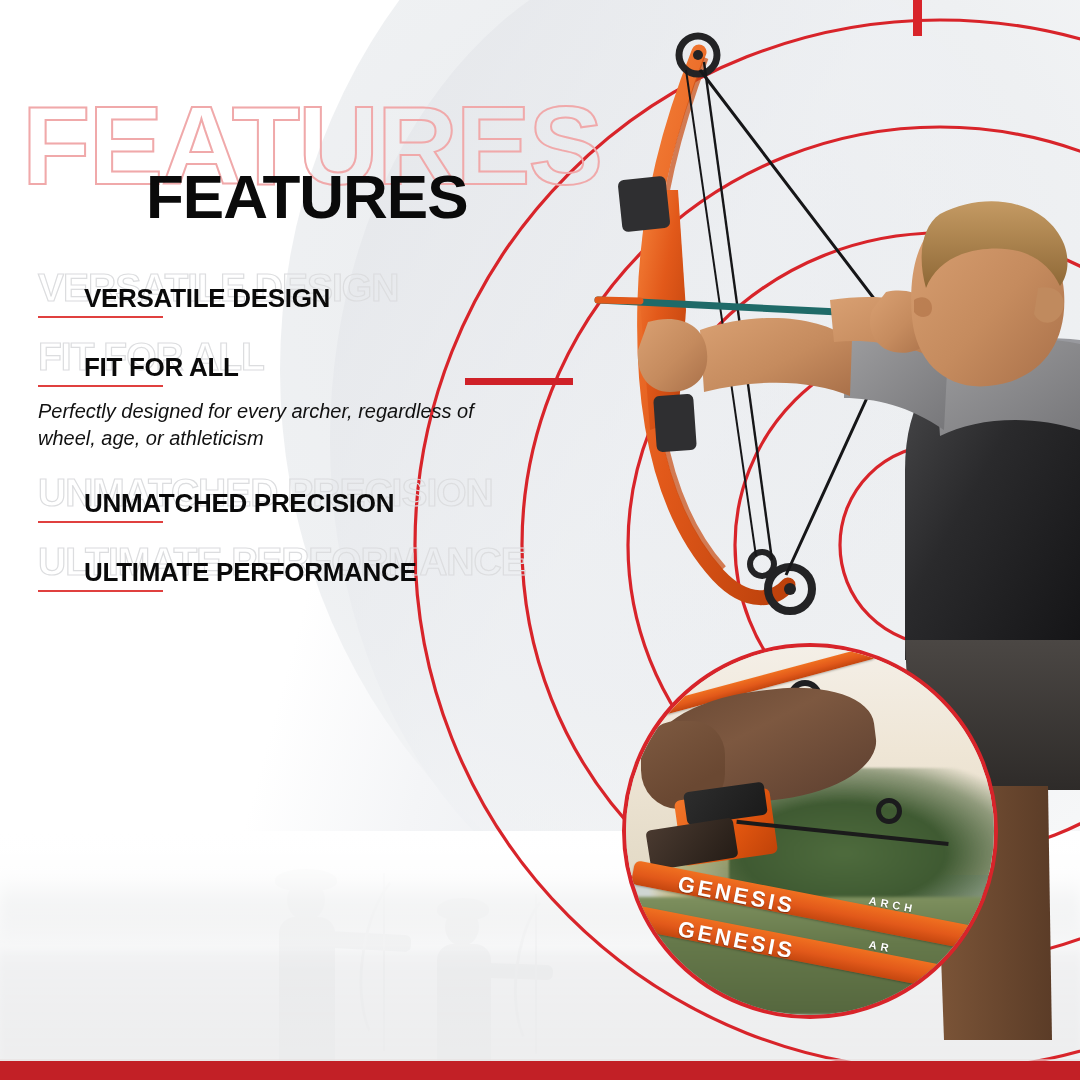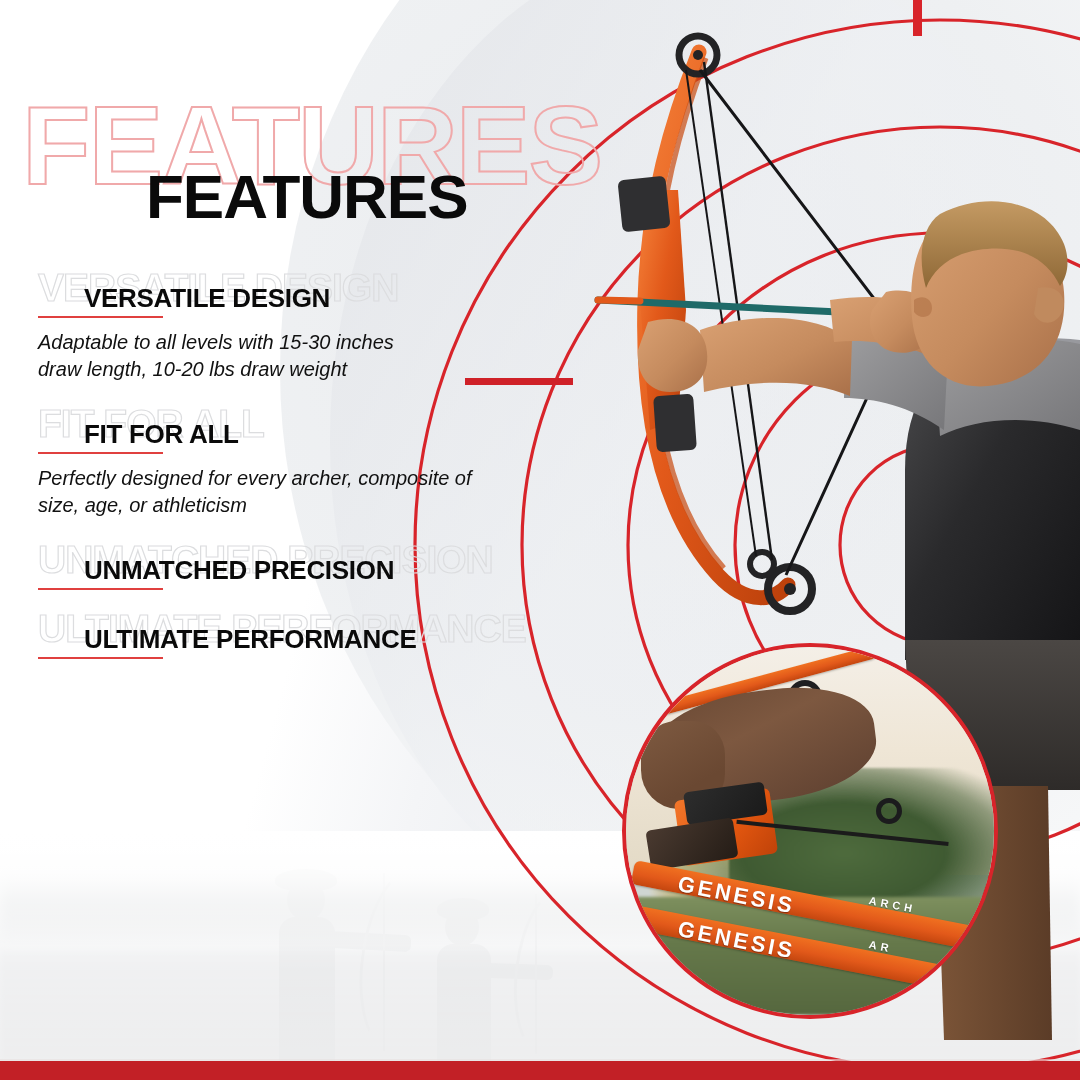--- a/index.html
+++ b/index.html
@@ -390,30 +390,29 @@
   </div>
 
   <div class="features">
 
     <div class="feature">
       <div class="f-headwrap">
         <div class="f-ghost">VERSATILE DESIGN</div>
         <div class="f-head">VERSATILE DESIGN</div>
         <div class="f-rule"></div>
       </div>
-      <div class="f-body" style="max-width:430px;">Adaptable to all levels with 15-30 inches draw length, 10-20 lbs draw weight</div>
     </div>
 
     <div class="feature">
       <div class="f-headwrap">
         <div class="f-ghost">FIT FOR ALL</div>
         <div class="f-head">FIT FOR ALL</div>
         <div class="f-rule"></div>
       </div>
-      <div class="f-body" style="max-width:490px;">Perfectly designed for every archer, composite of size, age, or athleticism</div>
+      <div class="f-body" style="max-width:490px;">Perfectly designed for every archer, regardless of wheel, age, or athleticism</div>
     </div>
 
     <div class="feature">
       <div class="f-headwrap">
         <div class="f-ghost">UNMATCHED PRECISION</div>
         <div class="f-head">UNMATCHED PRECISION</div>
         <div class="f-rule"></div>
       </div>
     </div>
 

